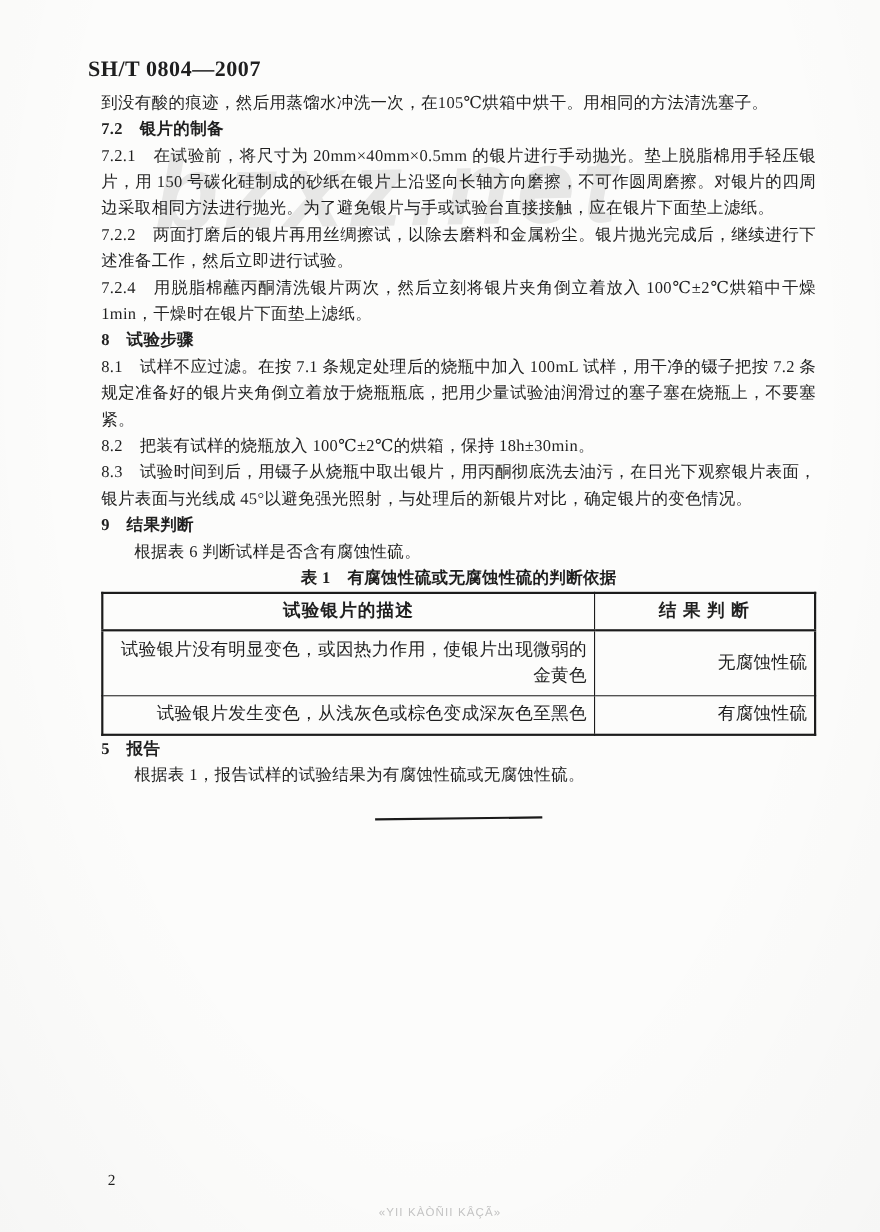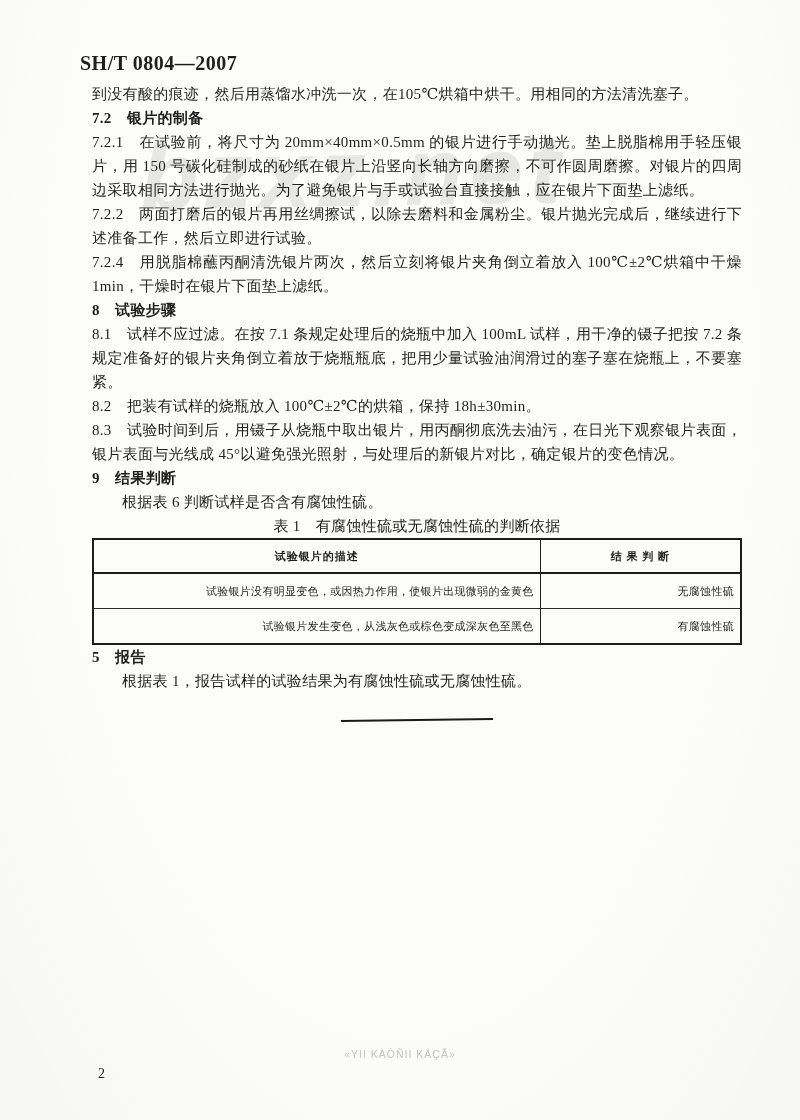--- a/index.html
+++ b/index.html
@@ -60,29 +60,29 @@
     font-weight: bold;
     margin: 4px 0 3px;
   }
   .big-heading {
     font-weight: bold;
     margin: 16px 0 10px;
   }
   .indented { text-indent: 2em; }
   .tbl-caption {
     text-align: center;
-    font-weight: normal;
+    font-weight: bold;
     margin: 12px 0 8px;
     text-indent: 0;
   }
   table.judgment {
     width: 100%;
     border-collapse: collapse;
     border: 2.5px solid #1c1c1c;
-    font-size: 11px;
+    font-size: 16px;
   }
   table.judgment th {
     border-bottom: 2px solid #1c1c1c;
     font-weight: bold;
     padding: 4px 6px;
     text-align: center;
     letter-spacing: 1px;
   }
   table.judgment td {
     padding: 5px 6px;
@@ -99,21 +99,21 @@
     transform: rotate(-0.7deg);
   }
   .page-number {
     position: absolute;
     left: 98px; top: 1066px;
     font-size: 14px;
     z-index: 2;
   }
   .wm-bottom {
     position: absolute;
-    top: 1048px; left: 0;
+    top: 1096px; left: 0;
     width: 100%;
     text-align: center;
     font-family: "Liberation Sans", "DejaVu Sans", sans-serif;
     font-size: 10.5px;
     color: #c3c3c3;
     letter-spacing: 1px;
     z-index: 2;
     user-select: none;
   }
 </style>

